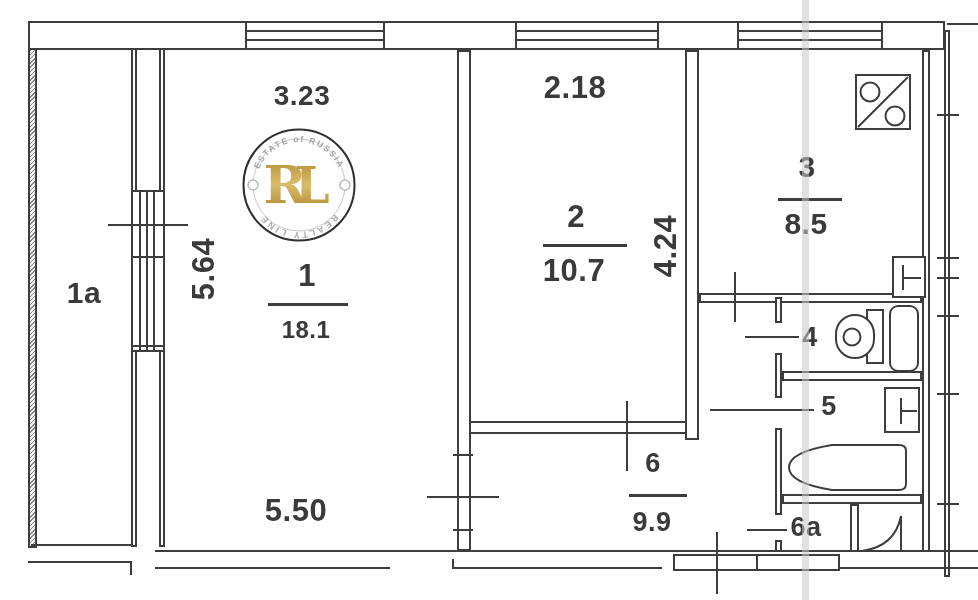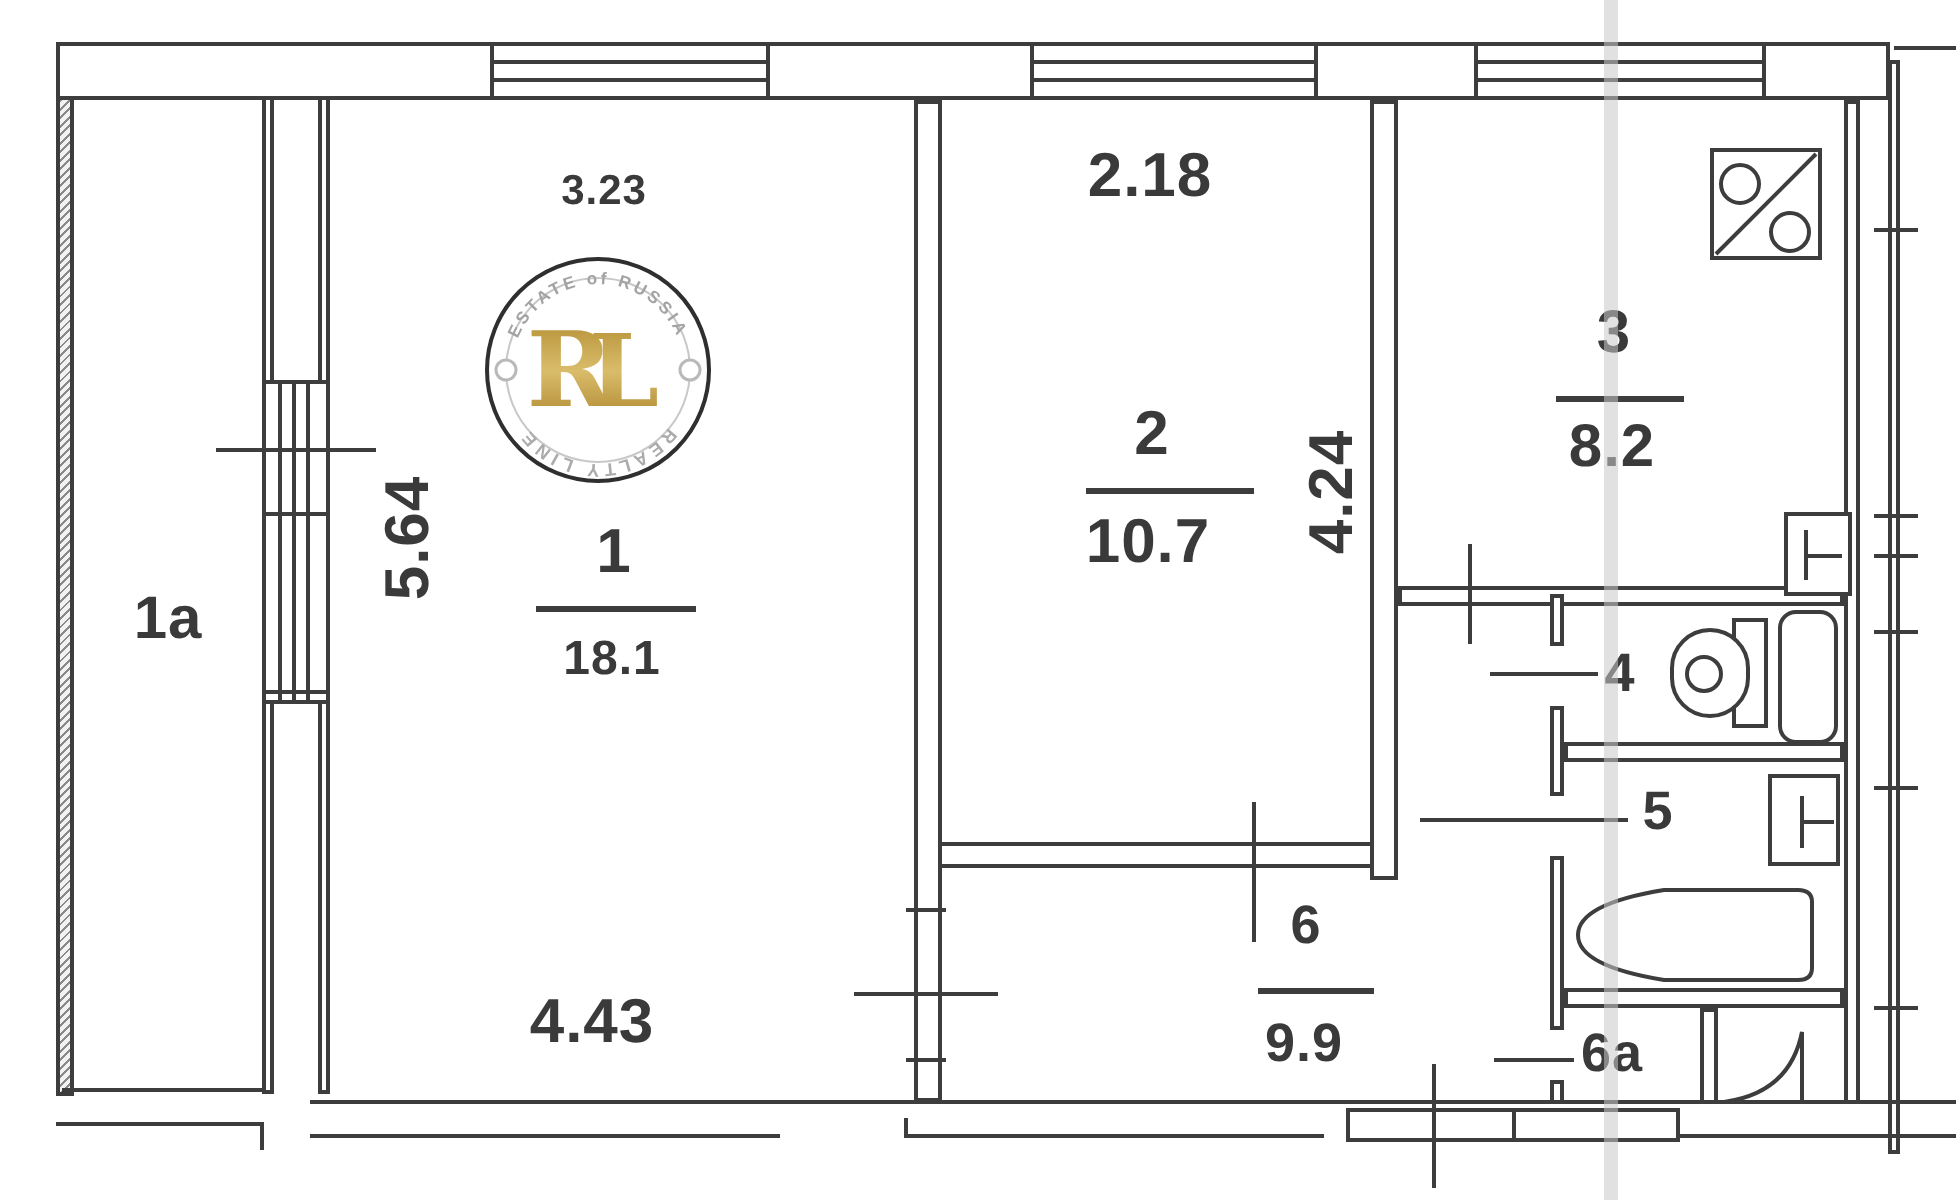--- a/index.html
+++ b/index.html
@@ -114,39 +114,39 @@
       </g>
       <g>
         <path d="M832,445 H899 Q906,445 906,451 V484 Q906,490 899,490 H832 Q789,483 789,467.5 Q789,452 832,445 Z"></path>
       </g>
       <g>
         <path d="M901,516 L901,551 L862,551 C884,548 897,536 901,516 Z"></path>
       </g>
     </g>
   </svg>
 
-  <div class="lbl" style="left:302px;top:96px;font-size:21px;">3.23</div>
+  <div class="lbl" style="left:302px;top:96px;font-size:28px;">3.23</div>
   <div class="lbl" style="left:575px;top:88px;font-size:31px;">2.18</div>
   <div class="lbl rot" style="left:204px;top:269px;font-size:31px;">5.64</div>
   <div class="lbl rot" style="left:666px;top:246px;font-size:31px;">4.24</div>
-  <div class="lbl" style="left:296px;top:511px;font-size:31px;">4.43</div>
+  <div class="lbl" style="left:296px;top:511px;font-size:31px;">5.50</div>
 
-  <div class="lbl" style="left:84px;top:310px;font-size:30px;">1a</div>
+  <div class="lbl" style="left:84px;top:293px;font-size:30px;">1a</div>
 
   <div class="lbl" style="left:307px;top:276px;font-size:31px;">1</div>
   <div class="wl" style="left:268px;top:303px;width:80px;height:3px;"></div>
   <div class="lbl" style="left:306px;top:330px;font-size:24px;">18.1</div>
 
   <div class="lbl" style="left:576px;top:217px;font-size:31px;">2</div>
   <div class="wl" style="left:543px;top:244px;width:84px;height:3px;"></div>
   <div class="lbl" style="left:574px;top:271px;font-size:31px;">10.7</div>
 
   <div class="lbl" style="left:807px;top:167px;font-size:30px;">3</div>
   <div class="wl" style="left:778px;top:198px;width:64px;height:3px;"></div>
-  <div class="lbl" style="left:806px;top:224px;font-size:30px;">8.2</div>
+  <div class="lbl" style="left:806px;top:224px;font-size:30px;">8.5</div>
 
   <div class="lbl" style="left:810px;top:337px;font-size:27px;">4</div>
   <div class="lbl" style="left:829px;top:406px;font-size:27px;">5</div>
 
   <div class="lbl" style="left:653px;top:463px;font-size:27px;">6</div>
   <div class="wl" style="left:629px;top:494px;width:58px;height:3px;"></div>
   <div class="lbl" style="left:652px;top:522px;font-size:27px;">9.9</div>
 
   <div class="lbl" style="left:806px;top:527px;font-size:27px;">6a</div>
 

